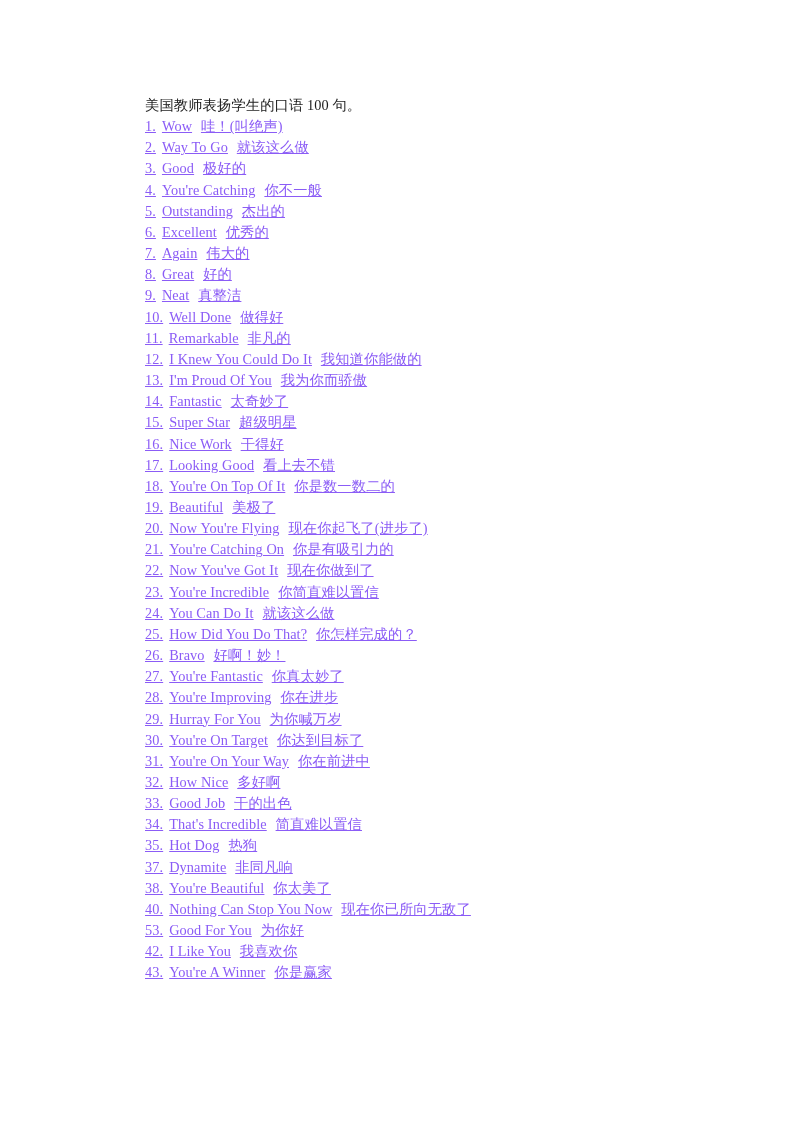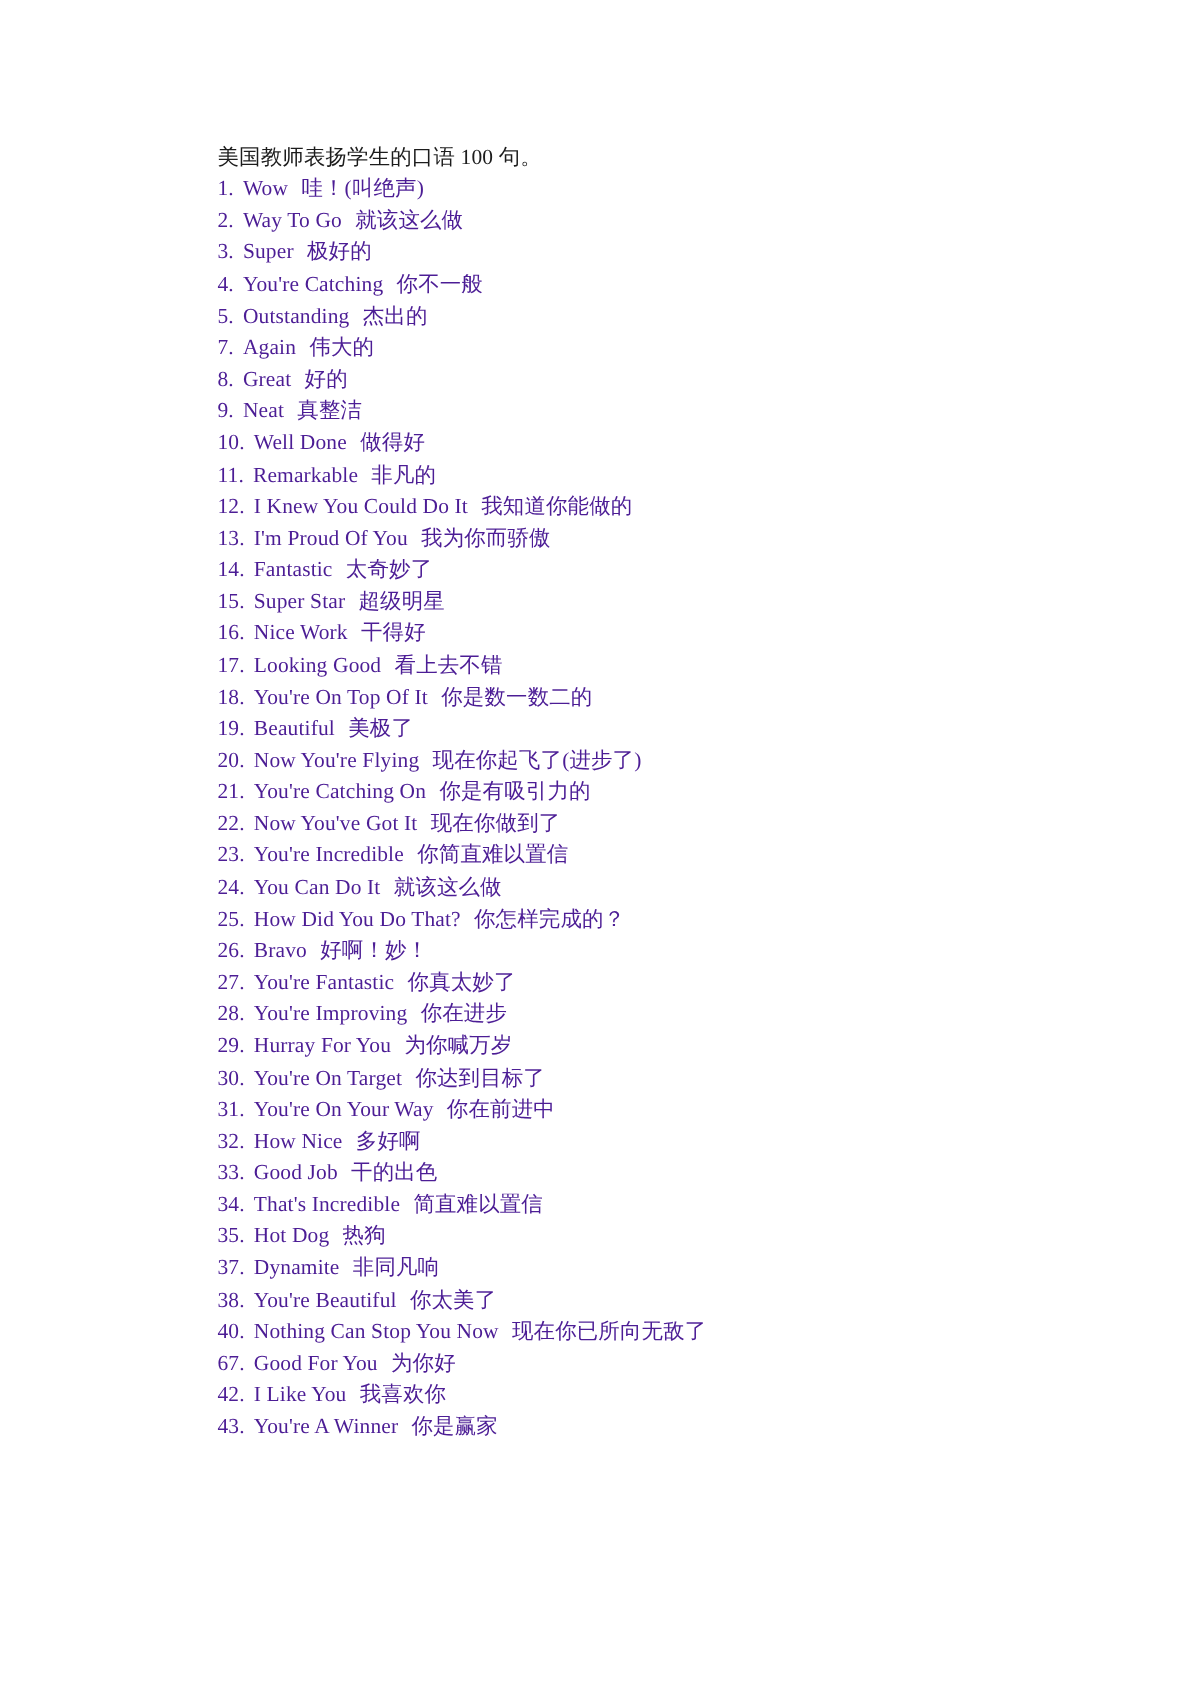--- a/index.html
+++ b/index.html
@@ -39,22 +39,23 @@
   }
   .phrase-list {
     list-style: none;
     margin: 0;
     padding: 0;
   }
   .phrase-line {
     font-size: 14.3px;
     line-height: 21.15px;
     white-space: nowrap;
-    color: #4c1d95;
+    color: #8b5cf6;
     letter-spacing: 0.1px;
+    text-decoration: underline;
   }
   .phrase-num {
     display: inline;
   }
   .phrase-en {
     display: inline;
   }
   .phrase-zh {
     display: inline;
   }
@@ -71,23 +72,24 @@
 <body>
 
 <div class="page">
   <div class="content">
 
     <div class="doc-title">美国教师表扬学生的口语 100 句。</div>
 
     <ul class="phrase-list">
         <li class="phrase-line"><span class="phrase-num">1.</span><span class="gap"></span><span class="phrase-en">Wow</span><span class="gap-wide"></span><span class="phrase-zh">哇！(叫绝声)</span></li>
         <li class="phrase-line"><span class="phrase-num">2.</span><span class="gap"></span><span class="phrase-en">Way To Go</span><span class="gap-wide"></span><span class="phrase-zh">就该这么做</span></li>
-        <li class="phrase-line"><span class="phrase-num">3.</span><span class="gap"></span><span class="phrase-en">Super</span><span class="gap-wide"></span><span class="phrase-zh">极好的</span></li>
+        <li class="phrase-line"><span class="phrase-num">3.</span><span class="gap"></span><span class="phrase-en">Good</span><span class="gap-wide"></span><span class="phrase-zh">极好的</span></li>
         <li class="phrase-line"><span class="phrase-num">4.</span><span class="gap"></span><span class="phrase-en">You're Catching</span><span class="gap-wide"></span><span class="phrase-zh">你不一般</span></li>
         <li class="phrase-line"><span class="phrase-num">5.</span><span class="gap"></span><span class="phrase-en">Outstanding</span><span class="gap-wide"></span><span class="phrase-zh">杰出的</span></li>
+        <li class="phrase-line"><span class="phrase-num">6.</span><span class="gap"></span><span class="phrase-en">Excellent</span><span class="gap-wide"></span><span class="phrase-zh">优秀的</span></li>
         <li class="phrase-line"><span class="phrase-num">7.</span><span class="gap"></span><span class="phrase-en">Again</span><span class="gap-wide"></span><span class="phrase-zh">伟大的</span></li>
         <li class="phrase-line"><span class="phrase-num">8.</span><span class="gap"></span><span class="phrase-en">Great</span><span class="gap-wide"></span><span class="phrase-zh">好的</span></li>
         <li class="phrase-line"><span class="phrase-num">9.</span><span class="gap"></span><span class="phrase-en">Neat</span><span class="gap-wide"></span><span class="phrase-zh">真整洁</span></li>
         <li class="phrase-line"><span class="phrase-num">10.</span><span class="gap"></span><span class="phrase-en">Well Done</span><span class="gap-wide"></span><span class="phrase-zh">做得好</span></li>
         <li class="phrase-line"><span class="phrase-num">11.</span><span class="gap"></span><span class="phrase-en">Remarkable</span><span class="gap-wide"></span><span class="phrase-zh">非凡的</span></li>
         <li class="phrase-line"><span class="phrase-num">12.</span><span class="gap"></span><span class="phrase-en">I Knew You Could Do It</span><span class="gap-wide"></span><span class="phrase-zh">我知道你能做的</span></li>
         <li class="phrase-line"><span class="phrase-num">13.</span><span class="gap"></span><span class="phrase-en">I'm Proud Of You</span><span class="gap-wide"></span><span class="phrase-zh">我为你而骄傲</span></li>
         <li class="phrase-line"><span class="phrase-num">14.</span><span class="gap"></span><span class="phrase-en">Fantastic</span><span class="gap-wide"></span><span class="phrase-zh">太奇妙了</span></li>
         <li class="phrase-line"><span class="phrase-num">15.</span><span class="gap"></span><span class="phrase-en">Super Star</span><span class="gap-wide"></span><span class="phrase-zh">超级明星</span></li>
         <li class="phrase-line"><span class="phrase-num">16.</span><span class="gap"></span><span class="phrase-en">Nice Work</span><span class="gap-wide"></span><span class="phrase-zh">干得好</span></li>
@@ -106,19 +108,19 @@
         <li class="phrase-line"><span class="phrase-num">29.</span><span class="gap"></span><span class="phrase-en">Hurray For You</span><span class="gap-wide"></span><span class="phrase-zh">为你喊万岁</span></li>
         <li class="phrase-line"><span class="phrase-num">30.</span><span class="gap"></span><span class="phrase-en">You're On Target</span><span class="gap-wide"></span><span class="phrase-zh">你达到目标了</span></li>
         <li class="phrase-line"><span class="phrase-num">31.</span><span class="gap"></span><span class="phrase-en">You're On Your Way</span><span class="gap-wide"></span><span class="phrase-zh">你在前进中</span></li>
         <li class="phrase-line"><span class="phrase-num">32.</span><span class="gap"></span><span class="phrase-en">How Nice</span><span class="gap-wide"></span><span class="phrase-zh">多好啊</span></li>
         <li class="phrase-line"><span class="phrase-num">33.</span><span class="gap"></span><span class="phrase-en">Good Job</span><span class="gap-wide"></span><span class="phrase-zh">干的出色</span></li>
         <li class="phrase-line"><span class="phrase-num">34.</span><span class="gap"></span><span class="phrase-en">That's Incredible</span><span class="gap-wide"></span><span class="phrase-zh">简直难以置信</span></li>
         <li class="phrase-line"><span class="phrase-num">35.</span><span class="gap"></span><span class="phrase-en">Hot Dog</span><span class="gap-wide"></span><span class="phrase-zh">热狗</span></li>
         <li class="phrase-line"><span class="phrase-num">37.</span><span class="gap"></span><span class="phrase-en">Dynamite</span><span class="gap-wide"></span><span class="phrase-zh">非同凡响</span></li>
         <li class="phrase-line"><span class="phrase-num">38.</span><span class="gap"></span><span class="phrase-en">You're Beautiful</span><span class="gap-wide"></span><span class="phrase-zh">你太美了</span></li>
         <li class="phrase-line"><span class="phrase-num">40.</span><span class="gap"></span><span class="phrase-en">Nothing Can Stop You Now</span><span class="gap-wide"></span><span class="phrase-zh">现在你已所向无敌了</span></li>
-        <li class="phrase-line"><span class="phrase-num">67.</span><span class="gap"></span><span class="phrase-en">Good For You</span><span class="gap-wide"></span><span class="phrase-zh">为你好</span></li>
+        <li class="phrase-line"><span class="phrase-num">53.</span><span class="gap"></span><span class="phrase-en">Good For You</span><span class="gap-wide"></span><span class="phrase-zh">为你好</span></li>
         <li class="phrase-line"><span class="phrase-num">42.</span><span class="gap"></span><span class="phrase-en">I Like You</span><span class="gap-wide"></span><span class="phrase-zh">我喜欢你</span></li>
         <li class="phrase-line"><span class="phrase-num">43.</span><span class="gap"></span><span class="phrase-en">You're A Winner</span><span class="gap-wide"></span><span class="phrase-zh">你是赢家</span></li>
       </ul>
 
   </div>
 </div>
 
 </body></html>

